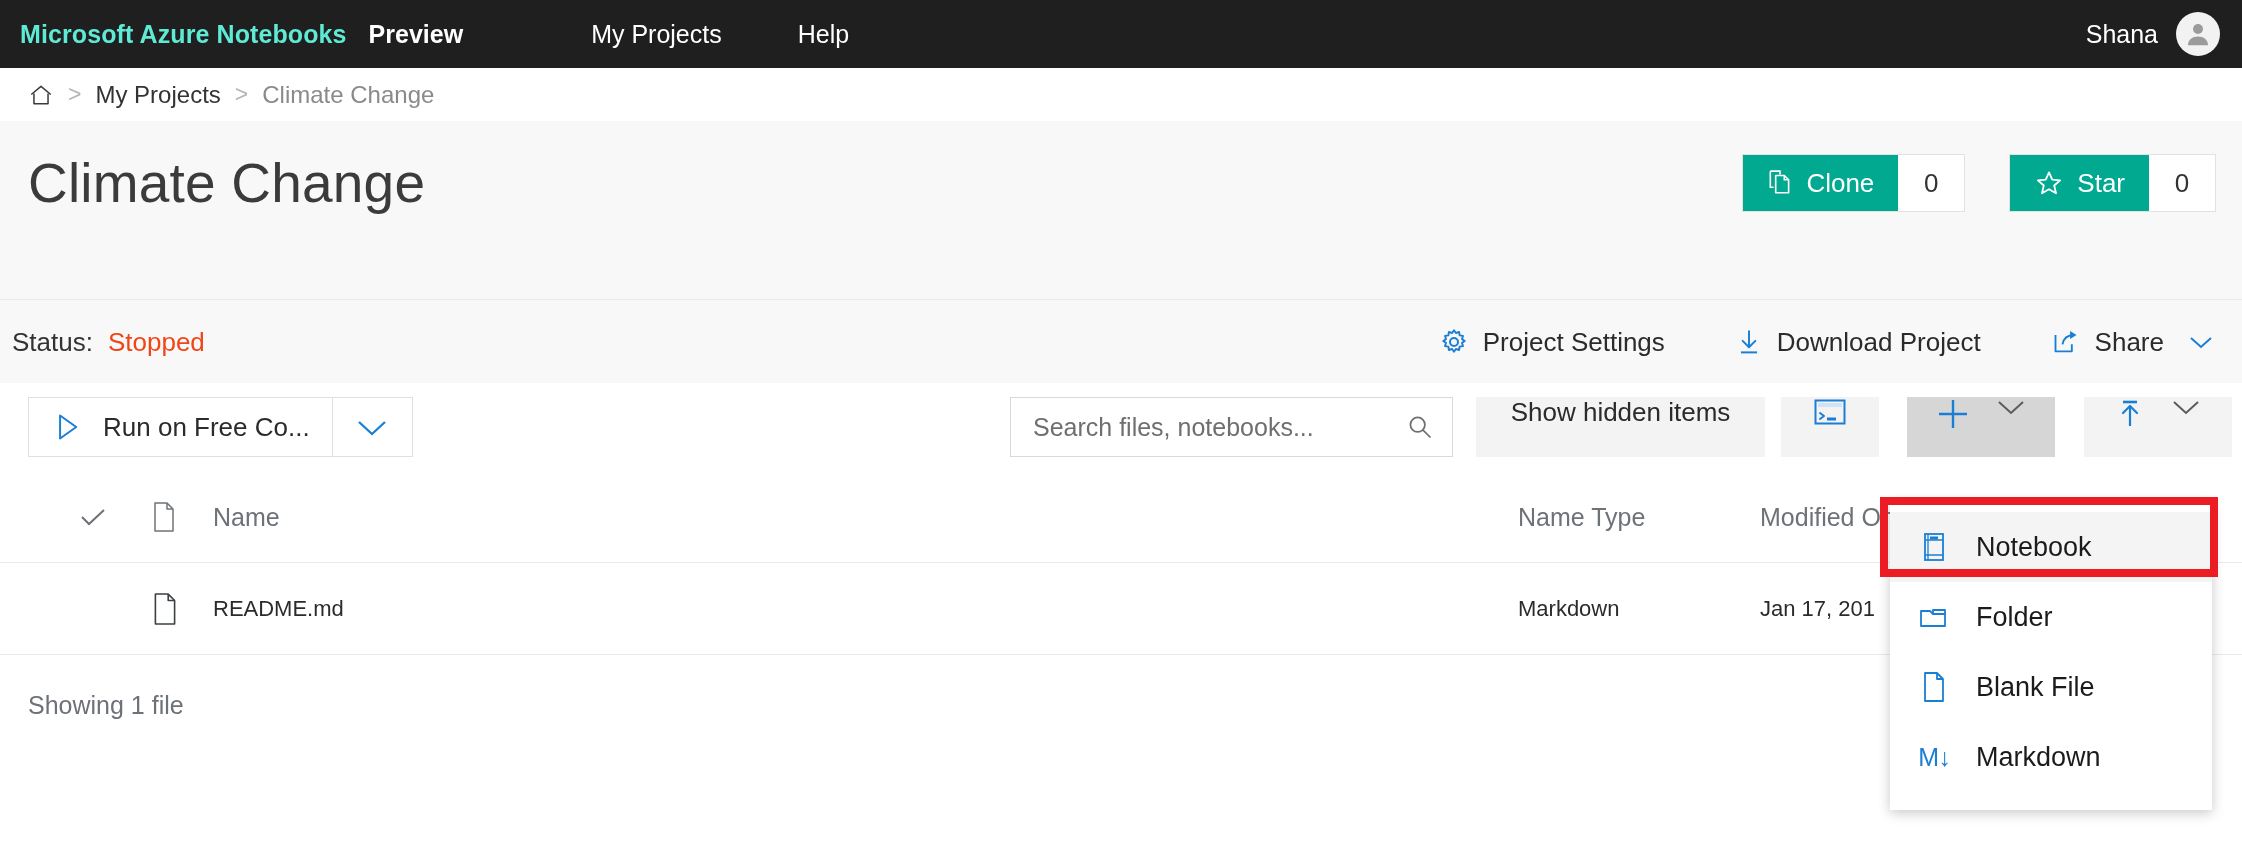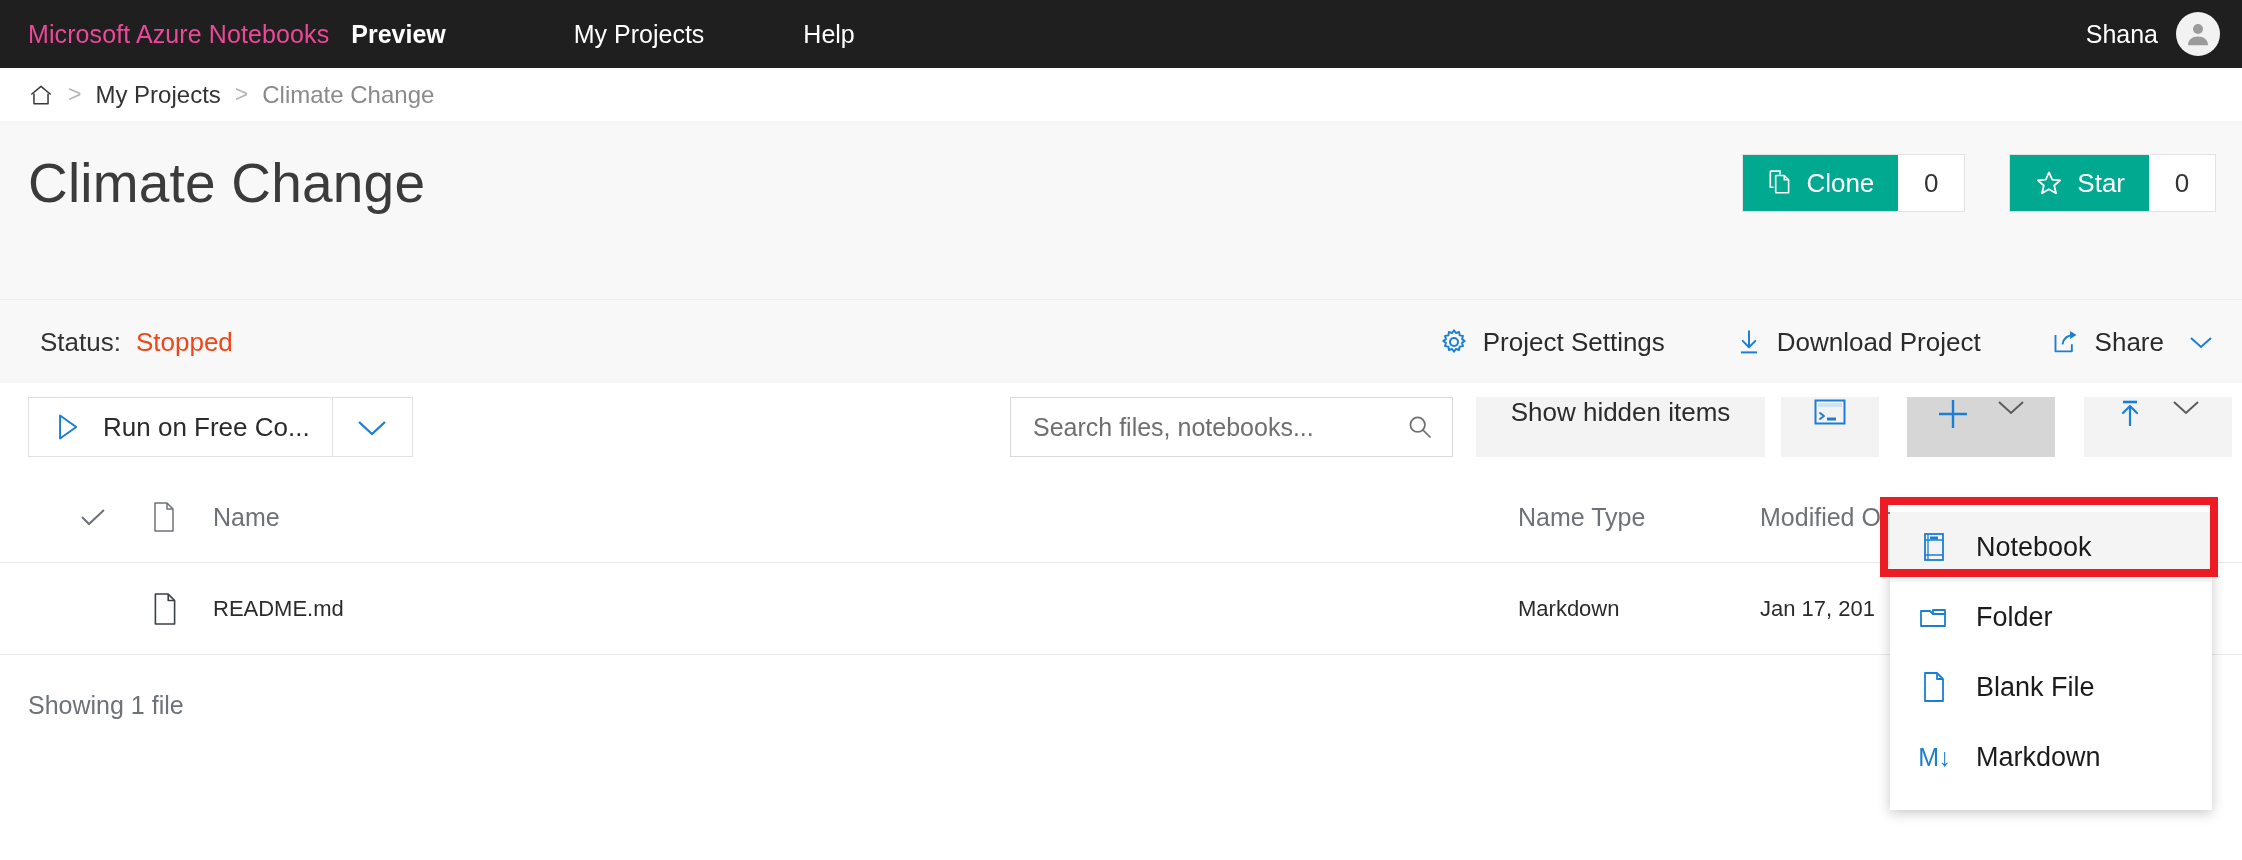--- a/index.html
+++ b/index.html
@@ -11,32 +11,32 @@
   }
   #app { position: relative; width: 2242px; height: 860px; background: #fff; }
 
   
   .topnav {
     position: absolute; left: 0; top: 0; width: 2242px; height: 68px;
     background: #1f1f1f; color: #fff;
     display: flex; align-items: center;
   }
   .brand {
-    font-size: 25px; color: #ec4899; font-weight: 400;
-    margin-left: 28px; letter-spacing: .1px;
+    font-size: 25px; color: #5eead4; font-weight: 700;
+    margin-left: 20px; letter-spacing: .1px;
   }
   .preview {
     font-size: 25px; color: #ffffff; font-weight: 700;
     margin-left: 22px;
   }
   .navlink {
     font-size: 25px; color: #ffffff; font-weight: 400;
   }
   .nav-myprojects { margin-left: 128px; }
-  .nav-help { margin-left: 99px; text-align: center; }
+  .nav-help { margin-left: 76px; text-align: center; }
   .user-area {
     position: absolute; right: 22px; top: 0; height: 68px;
     display: flex; align-items: center; gap: 18px;
   }
   .user-name { font-size: 25px; color: #fff; }
   .avatar {
     width: 44px; height: 44px; border-radius: 50%; background: #f2f2f2;
     display: flex; align-items: center; justify-content: center;
   }
 
@@ -71,21 +71,21 @@
     min-width: 66px; display: flex; align-items: center; justify-content: center;
     font-size: 26px; color: #333; background: #fff;
   }
 
   
   .status-bar {
     position: absolute; left: 0; top: 299px; width: 2242px; height: 84px;
     background: #f8f8f8; border-top: 1px solid #ececec;
   }
   .status-left {
-    position: absolute; left: 40px; top: 0; height: 84px;
+    position: absolute; left: 12px; top: 0; height: 84px;
     display: flex; align-items: center; gap: 15px;
   }
   .status-label { font-size: 26px; color: #333; }
   .status-value { font-size: 26px; color: #f04617; }
   .status-actions {
     position: absolute; right: 28px; top: 0; height: 84px;
     display: flex; align-items: center; gap: 70px;
   }
   .action-link {
     display: flex; align-items: center; gap: 14px;

